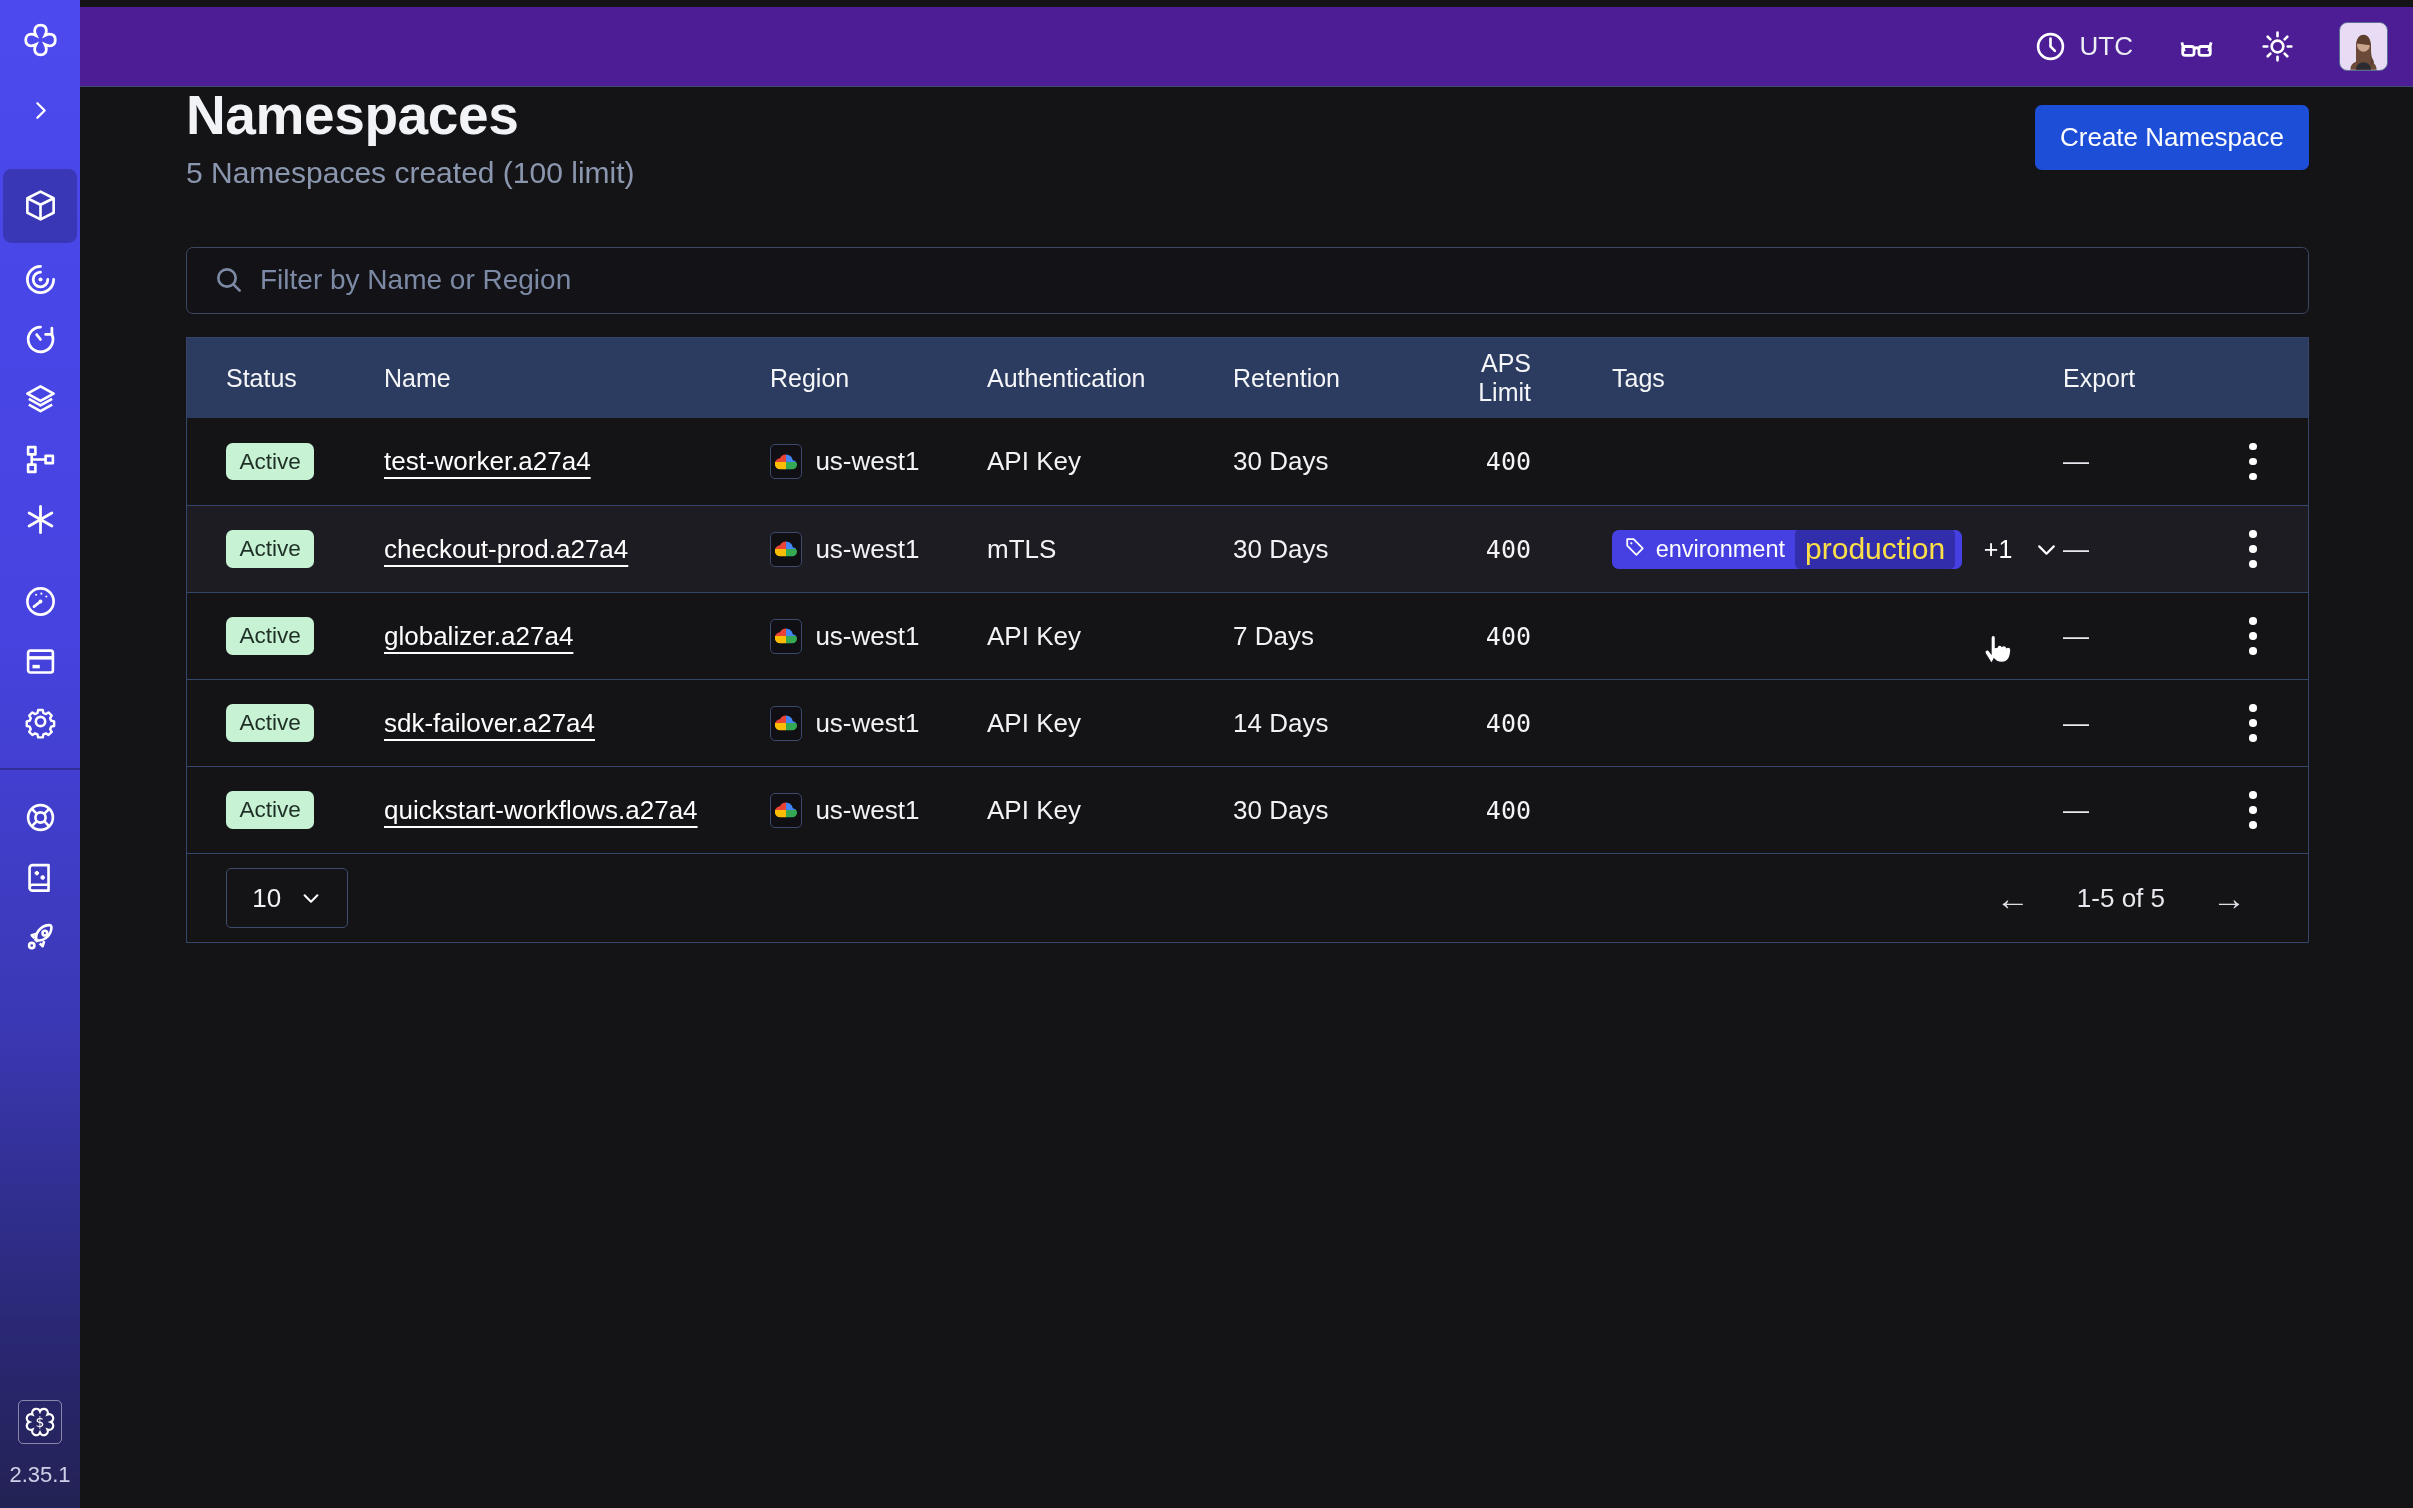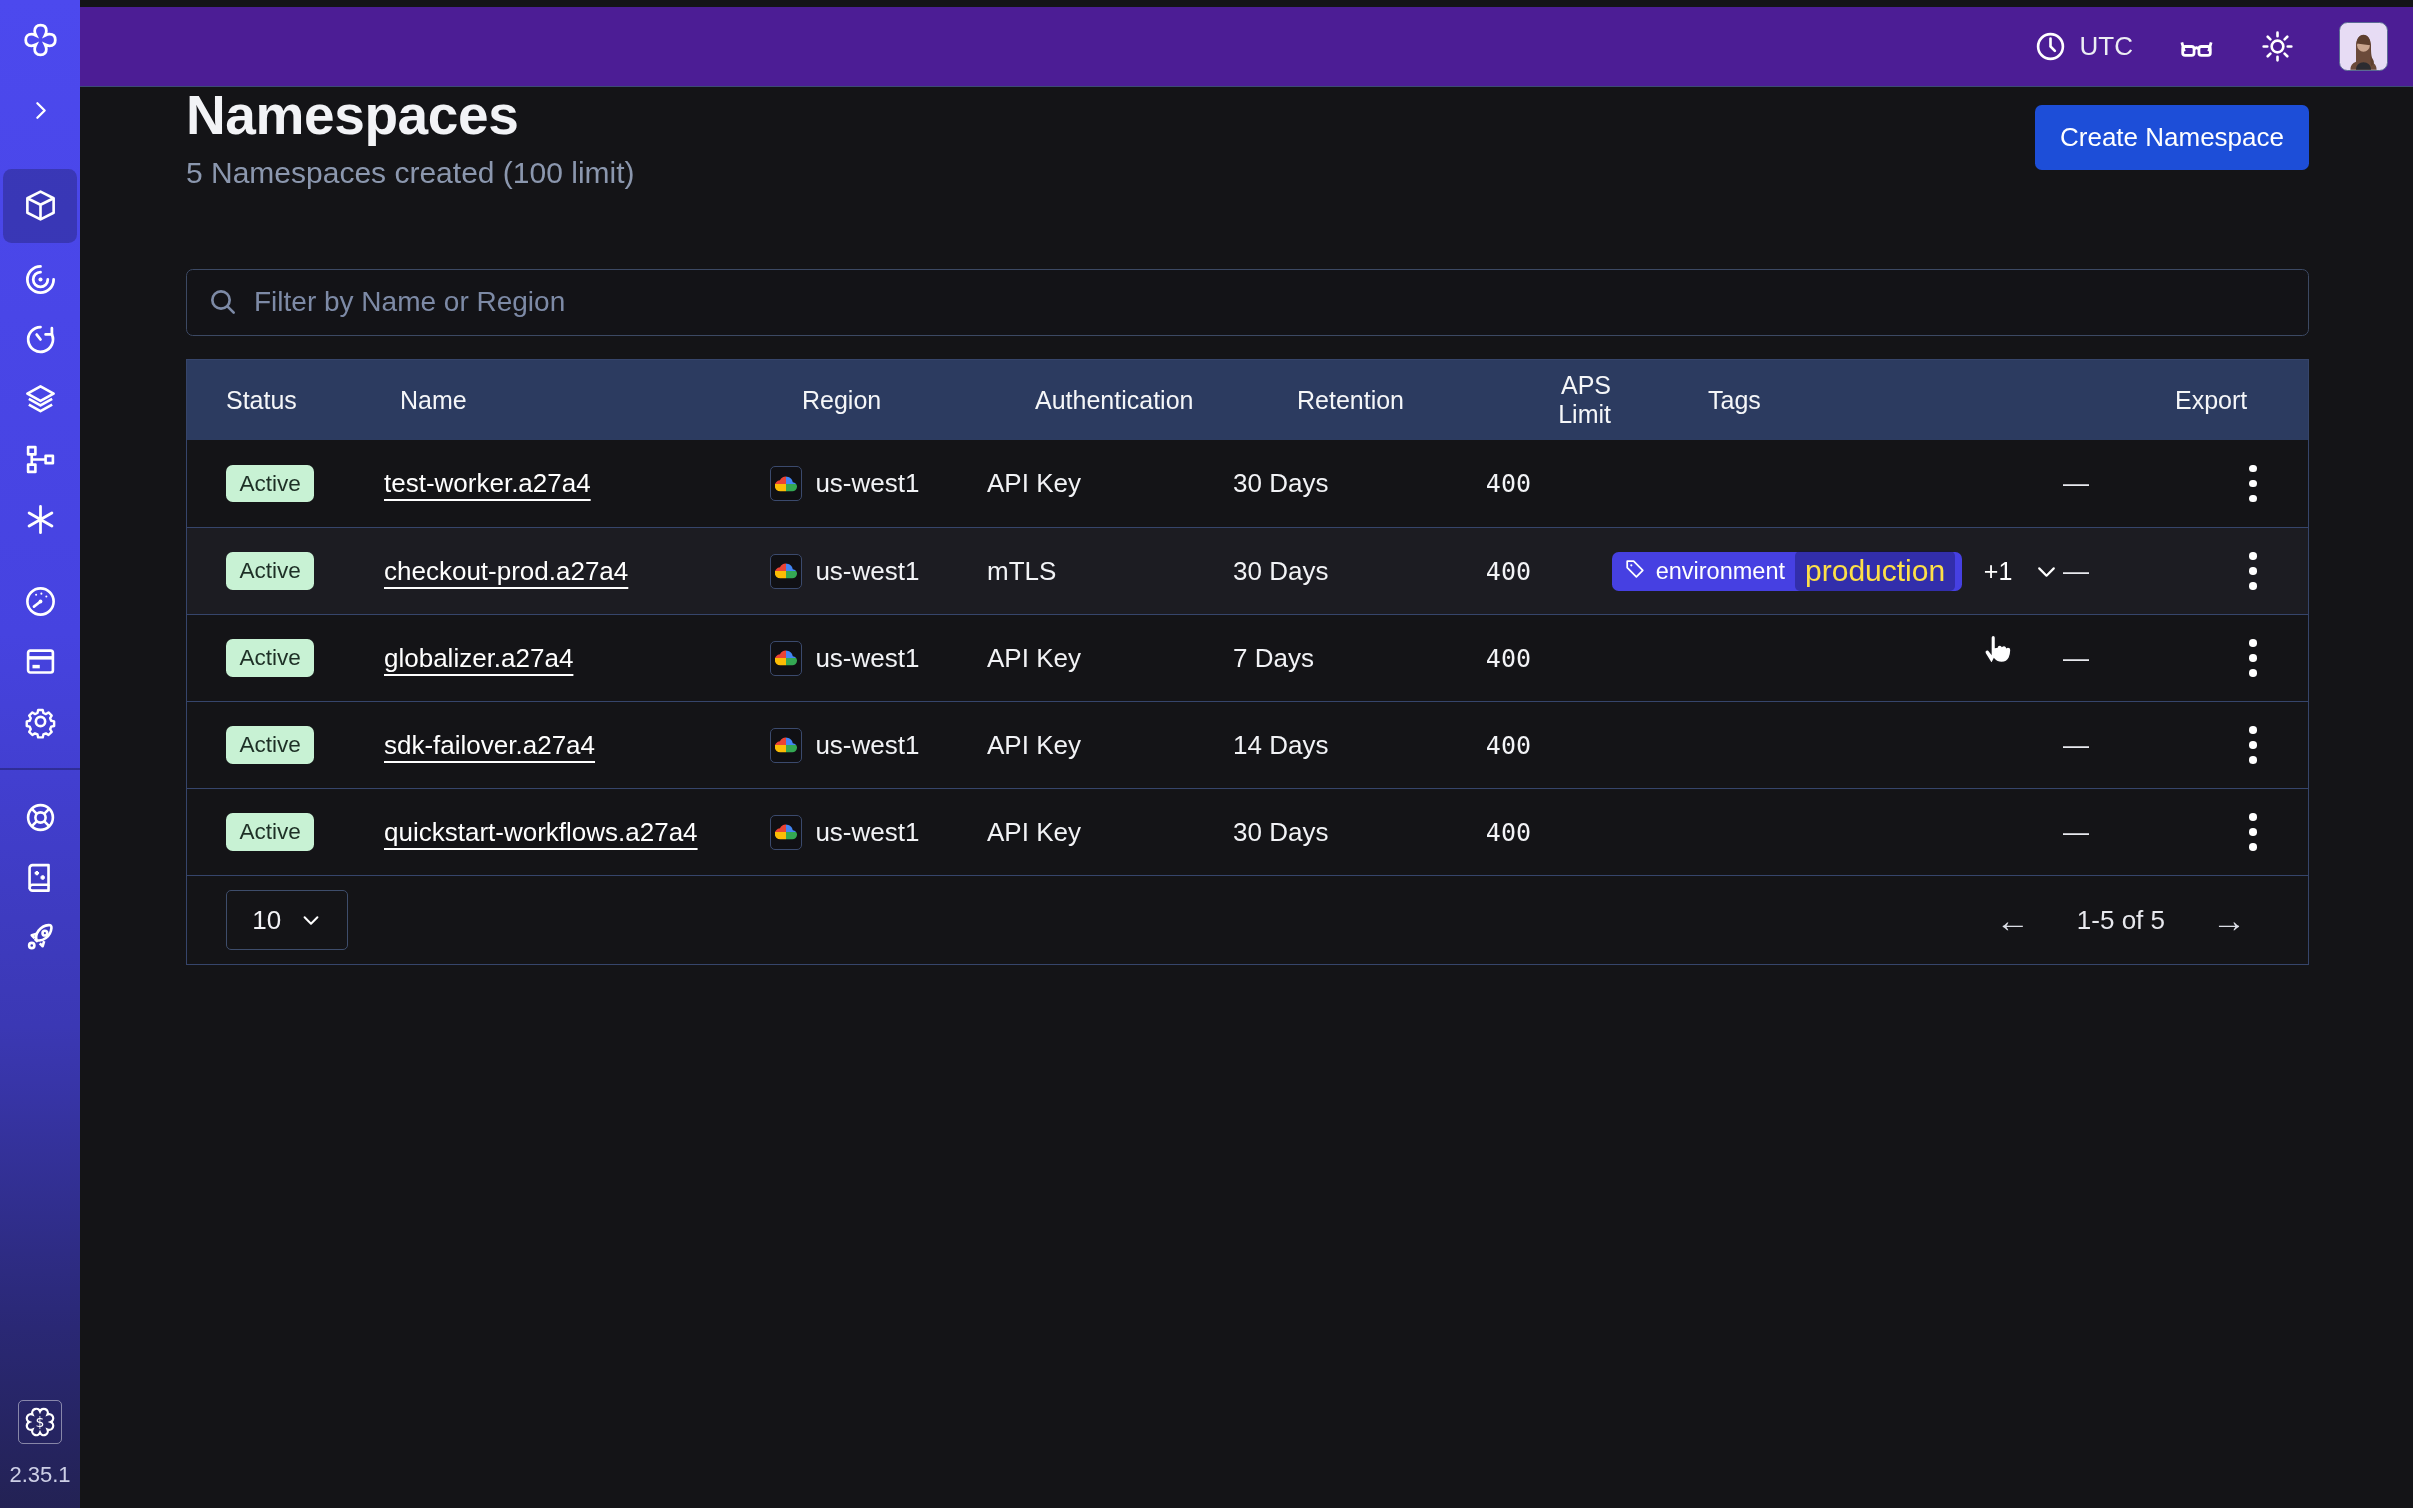--- a/index.html
+++ b/index.html
@@ -44,36 +44,36 @@
   
   .main { margin-left:80px; padding:85px 104px 0 106px; }
   .page-head { display:flex; align-items:center; justify-content:space-between; }
   .page-title { font-size:55px; font-weight:700; letter-spacing:-0.4px; line-height:1.1; }
   .page-sub { font-size:30px; color:#8b97ae; margin-top:10px; }
   .create-btn {
     background:#1d4ed8; color:#fff; border:none; border-radius:6.7px;
     font-size:26px; font-family:inherit; padding:0 25px; height:65px; cursor:pointer;
   }
   .search-wrap {
-    margin-top:79px; height:67px; border:1.7px solid #3c4963; border-radius:6.7px;
-    display:flex; align-items:center; gap:15px; padding:0 20px; background:#131317;
+    margin-top:57px; height:67px; border:1.7px solid #3c4963; border-radius:6.7px;
+    display:flex; align-items:center; gap:15px; padding:0 26px; background:#131317;
   }
   .search-wrap input {
     flex:1; background:transparent; border:none; outline:none; color:#dfe3ec;
     font-size:28px; font-family:inherit;
   }
   .search-wrap input::placeholder { color:#7d8aa6; }
   
   .table { margin-top:23.5px; border:1.7px solid #36456b; }
   .trow {
     display:grid;
     grid-template-columns:158px 386px 217px 246px 193px 105px 532px 135px 1fr;
     align-items:center; padding-left:39px; height:87px; font-size:26px;
   }
-  .thead { background:#2c3b60; height:80px; font-weight:500; color:#f5f6f8; font-size:25px;gap:16px; }
+  .thead { background:#2c3b60; height:80px; font-weight:500; color:#f5f6f8; font-size:25px; }
   .tbody .trow { border-top:1.7px solid #36456b; background:#141417; }
   .tbody .trow:first-child { border-top:none; }
   .tbody .trow.hover { background:#1c1c22; }
   .col-aps { text-align:right; }
   .col-tags { padding-left:81px; display:flex; align-items:center; gap:22px; }
   .col-kebab { display:flex; justify-content:center; }
   .status-badge {
     display:inline-block; background:#c8f2d4; color:#1e3026; border-radius:6.7px;
     padding:5.9px 13.4px; font-size:22.6px;
   }

